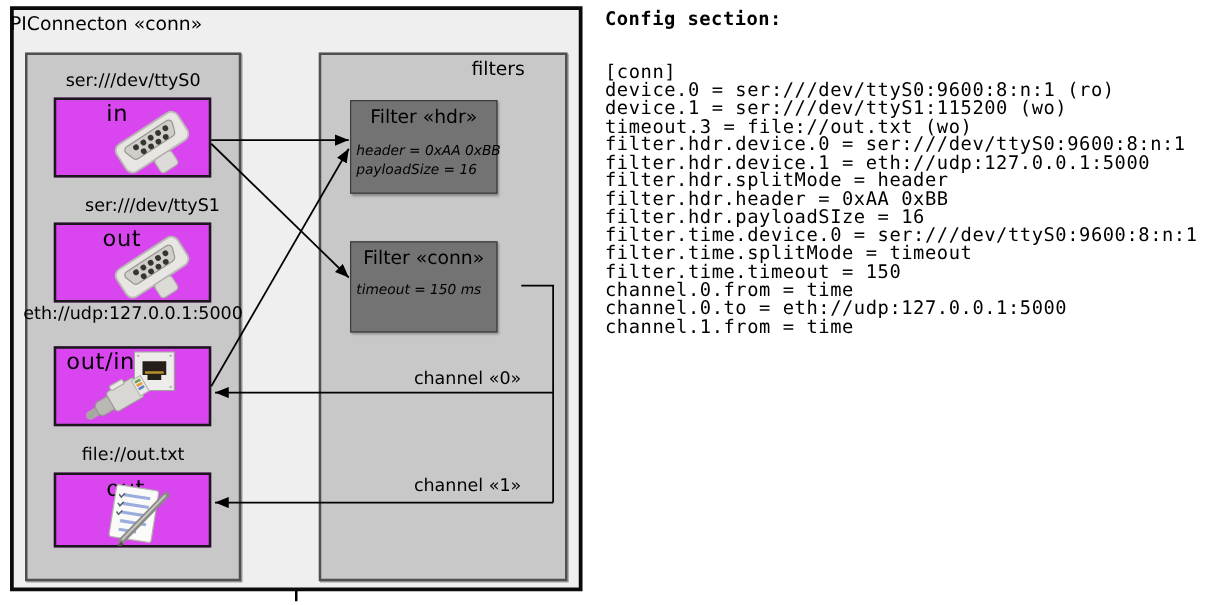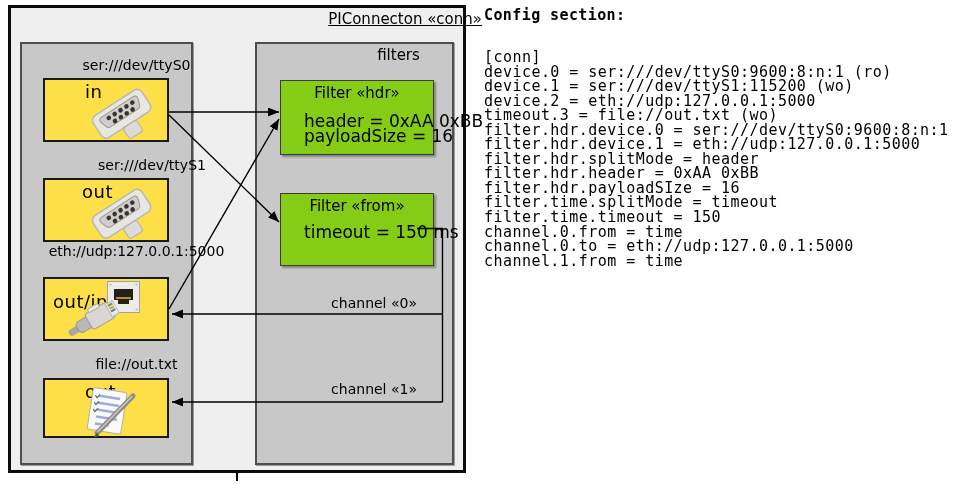--- a/index.html
+++ b/index.html
@@ -6,47 +6,47 @@
   body{
     width:964px;height:484px;background:#ffffff;position:relative;overflow:hidden;
     font-family:"DejaVu Sans",sans-serif;color:#000;
   }
   #diagram{position:absolute;left:0;top:0;width:480px;height:484px;}
   .frame{
     position:absolute;left:8px;top:5px;width:458px;height:468px;
     border:3px solid #0b0b0b;background:#efefef;box-sizing:border-box;
   }
   .frame-title{
-    position:absolute;left:24px;top:10px;width:458px;text-align:right;
-    font-size:15px;line-height:1.2;text-decoration:underline;
+    position:absolute;left:8px;top:10px;width:458px;text-align:left;
+    font-size:15px;line-height:1.2;
   }
   .panel{
     position:absolute;background:#c8c8c8;border:2px solid #4f4f4f;
     box-sizing:border-box;box-shadow:1px 1px 0 rgba(0,0,0,0.35);
   }
   .panel-devices{left:20px;top:42px;width:173px;height:423px;}
   .panel-filters{left:255px;top:42px;width:199px;height:423px;}
   .filters-title{
     position:absolute;left:255px;top:46px;width:199px;text-align:center;
     font-size:15px;line-height:1.2;margin-left:44px;
   }
-  .uri-label{position:absolute;font-size:14px;line-height:1.1;text-align:center;white-space:nowrap;padding-left:30px;}
+  .uri-label{position:absolute;font-size:14px;line-height:1.1;text-align:center;white-space:nowrap;}
   .dev-box{
-    position:absolute;width:126px;background:#fde047;border:2px solid #191919;
+    position:absolute;width:126px;background:#d946ef;border:2px solid #191919;
     box-sizing:border-box;
   }
   .dir-label{position:absolute;font-size:18px;line-height:1;letter-spacing:0.5px;}
   .icon{position:absolute;}
   .filter-box{
-    position:absolute;left:280px;width:154px;background:#84cc16;
+    position:absolute;left:280px;width:118px;background:#737373;
     border:1.5px solid #3d3d3d;box-sizing:border-box;
     box-shadow:1.5px 1.5px 2px rgba(0,0,0,0.35);
   }
   .filter-title{position:absolute;left:0;top:4px;width:100%;text-align:center;font-size:15px;line-height:1.1;}
-  .filter-props{position:absolute;left:23px;font-size:17px;line-height:14.5px;white-space:nowrap;}
+  .filter-props{position:absolute;left:4px;font-size:11px;line-height:14.5px;white-space:nowrap;font-style:italic;}
   .channel-label{position:absolute;left:277px;width:140px;text-align:right;font-size:14px;line-height:1;white-space:nowrap;}
   #connector-overlay{position:absolute;left:0;top:0;pointer-events:none;}
   
   .cfg-heading{
     position:absolute;left:484px;top:7px;
     font-family:"DejaVu Sans Mono",monospace;font-size:15px;font-weight:bold;
     letter-spacing:0.4px;line-height:1.1;
   }
   .cfg-lines{position:absolute;left:484px;top:50px;}
   .cfg-line{
@@ -103,21 +103,21 @@
           <circle cx="38.5" cy="27.5" r="2.3" fill="#38352f"></circle>
           <circle cx="45.5" cy="27.5" r="2.3" fill="#38352f"></circle>
           <circle cx="52.5" cy="27.5" r="2.3" fill="#38352f"></circle>
         <rect x="34" y="38" width="16" height="13" rx="3" fill="#dcdbd8" stroke="#b0afa9"></rect>
       </g>
     </svg>
   </div>
 
   <div class="uri-label" style="left:8px;top:244px;width:197px;">eth://udp:127.0.0.1:5000</div>
   <div class="dev-box" style="left:43px;top:277px;height:64px;">
-    <span class="dir-label" style="left:8px;top:2px;margin-top:12px;">out/in</span>
+    <span class="dir-label" style="left:8px;top:2px;">out/in</span>
     <svg class="icon" style="left:62px;top:2px;" width="33" height="32" viewBox="0 0 33 32">
       <rect x="0.5" y="0.5" width="32" height="31" fill="#edecea" stroke="#a2a19d"></rect>
       <path d="M7,8 h19 v11 h-4 v4 h-11 v-4 h-4 z" fill="#241f19"></path>
       <rect x="9" y="16" width="15" height="2" fill="#b98f2e"></rect>
       <circle cx="3.5" cy="3.5" r="1" fill="#b5b5b0"></circle>
         <circle cx="29.5" cy="3.5" r="1" fill="#b5b5b0"></circle>
       <circle cx="3.5" cy="28.5" r="1" fill="#b5b5b0"></circle>
         <circle cx="29.5" cy="28.5" r="1" fill="#b5b5b0"></circle>
     </svg>
     <svg class="icon" style="left:18px;top:18px;" width="70" height="42" viewBox="0 0 70 42">
@@ -158,21 +158,21 @@
 
   <div class="filter-box" style="top:80px;height:75px;">
     <div class="filter-title">Filter «hdr»</div>
     <div class="filter-props" style="top:33px;">
       <div>header = 0xAA 0xBB</div>
       <div>payloadSize = 16</div>
     </div>
   </div>
 
   <div class="filter-box" style="top:193px;height:73px;">
-    <div class="filter-title">Filter «from»</div>
+    <div class="filter-title">Filter «conn»</div>
     <div class="filter-props" style="top:31px;">
       <div>timeout = 150 ms</div>
     </div>
   </div>
 
   <div class="channel-label" style="top:296px;">channel «0»</div>
   <div class="channel-label" style="top:382px;text-align:right;">channel «1»</div>
 
   <svg id="connector-overlay" width="480" height="484">
     <defs>
@@ -188,25 +188,25 @@
     <path d="M442.5,402 L172,402" stroke="#000" stroke-width="1.4" fill="none" marker-end="url(#ah)"></path>
     <path d="M237,472 L237,481" stroke="#000" stroke-width="2" fill="none"></path>
   </svg>
 </div>
 
 <div class="cfg-heading">Config section:</div>
 <div class="cfg-lines">
   <div class="cfg-line">[conn]</div>
   <div class="cfg-line">device.0 = ser:///dev/ttyS0:9600:8:n:1 (ro)</div>
   <div class="cfg-line">device.1 = ser:///dev/ttyS1:115200 (wo)</div>
-  <div class="cfg-line">device.2 = eth://udp:127.0.0.1:5000</div>
   <div class="cfg-line">timeout.3 = file://out.txt (wo)</div>
   <div class="cfg-line">filter.hdr.device.0 = ser:///dev/ttyS0:9600:8:n:1</div>
   <div class="cfg-line">filter.hdr.device.1 = eth://udp:127.0.0.1:5000</div>
   <div class="cfg-line">filter.hdr.splitMode = header</div>
   <div class="cfg-line">filter.hdr.header = 0xAA 0xBB</div>
   <div class="cfg-line">filter.hdr.payloadSIze = 16</div>
+  <div class="cfg-line">filter.time.device.0 = ser:///dev/ttyS0:9600:8:n:1</div>
   <div class="cfg-line">filter.time.splitMode = timeout</div>
   <div class="cfg-line">filter.time.timeout = 150</div>
   <div class="cfg-line">channel.0.from = time</div>
   <div class="cfg-line">channel.0.to = eth://udp:127.0.0.1:5000</div>
   <div class="cfg-line">channel.1.from = time</div>
 </div>
 
 </body></html>

